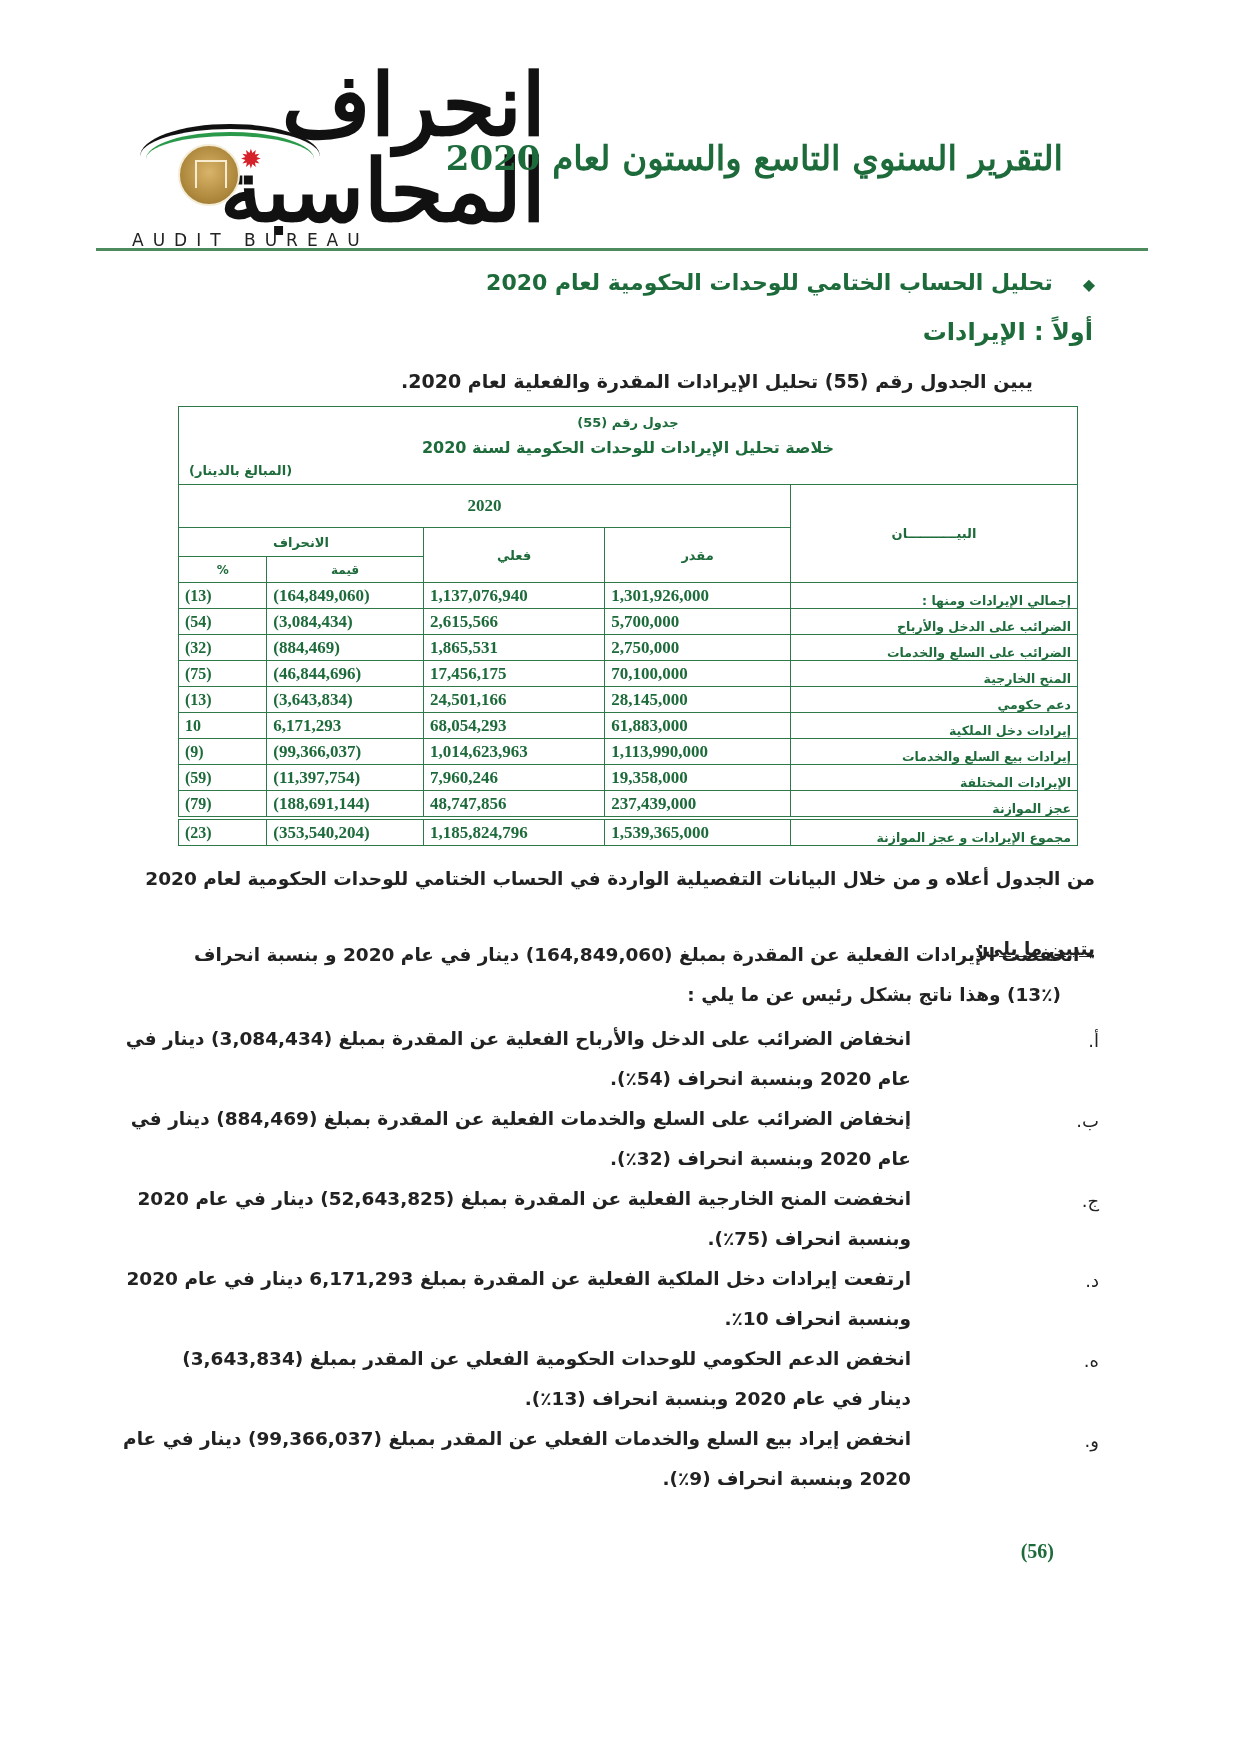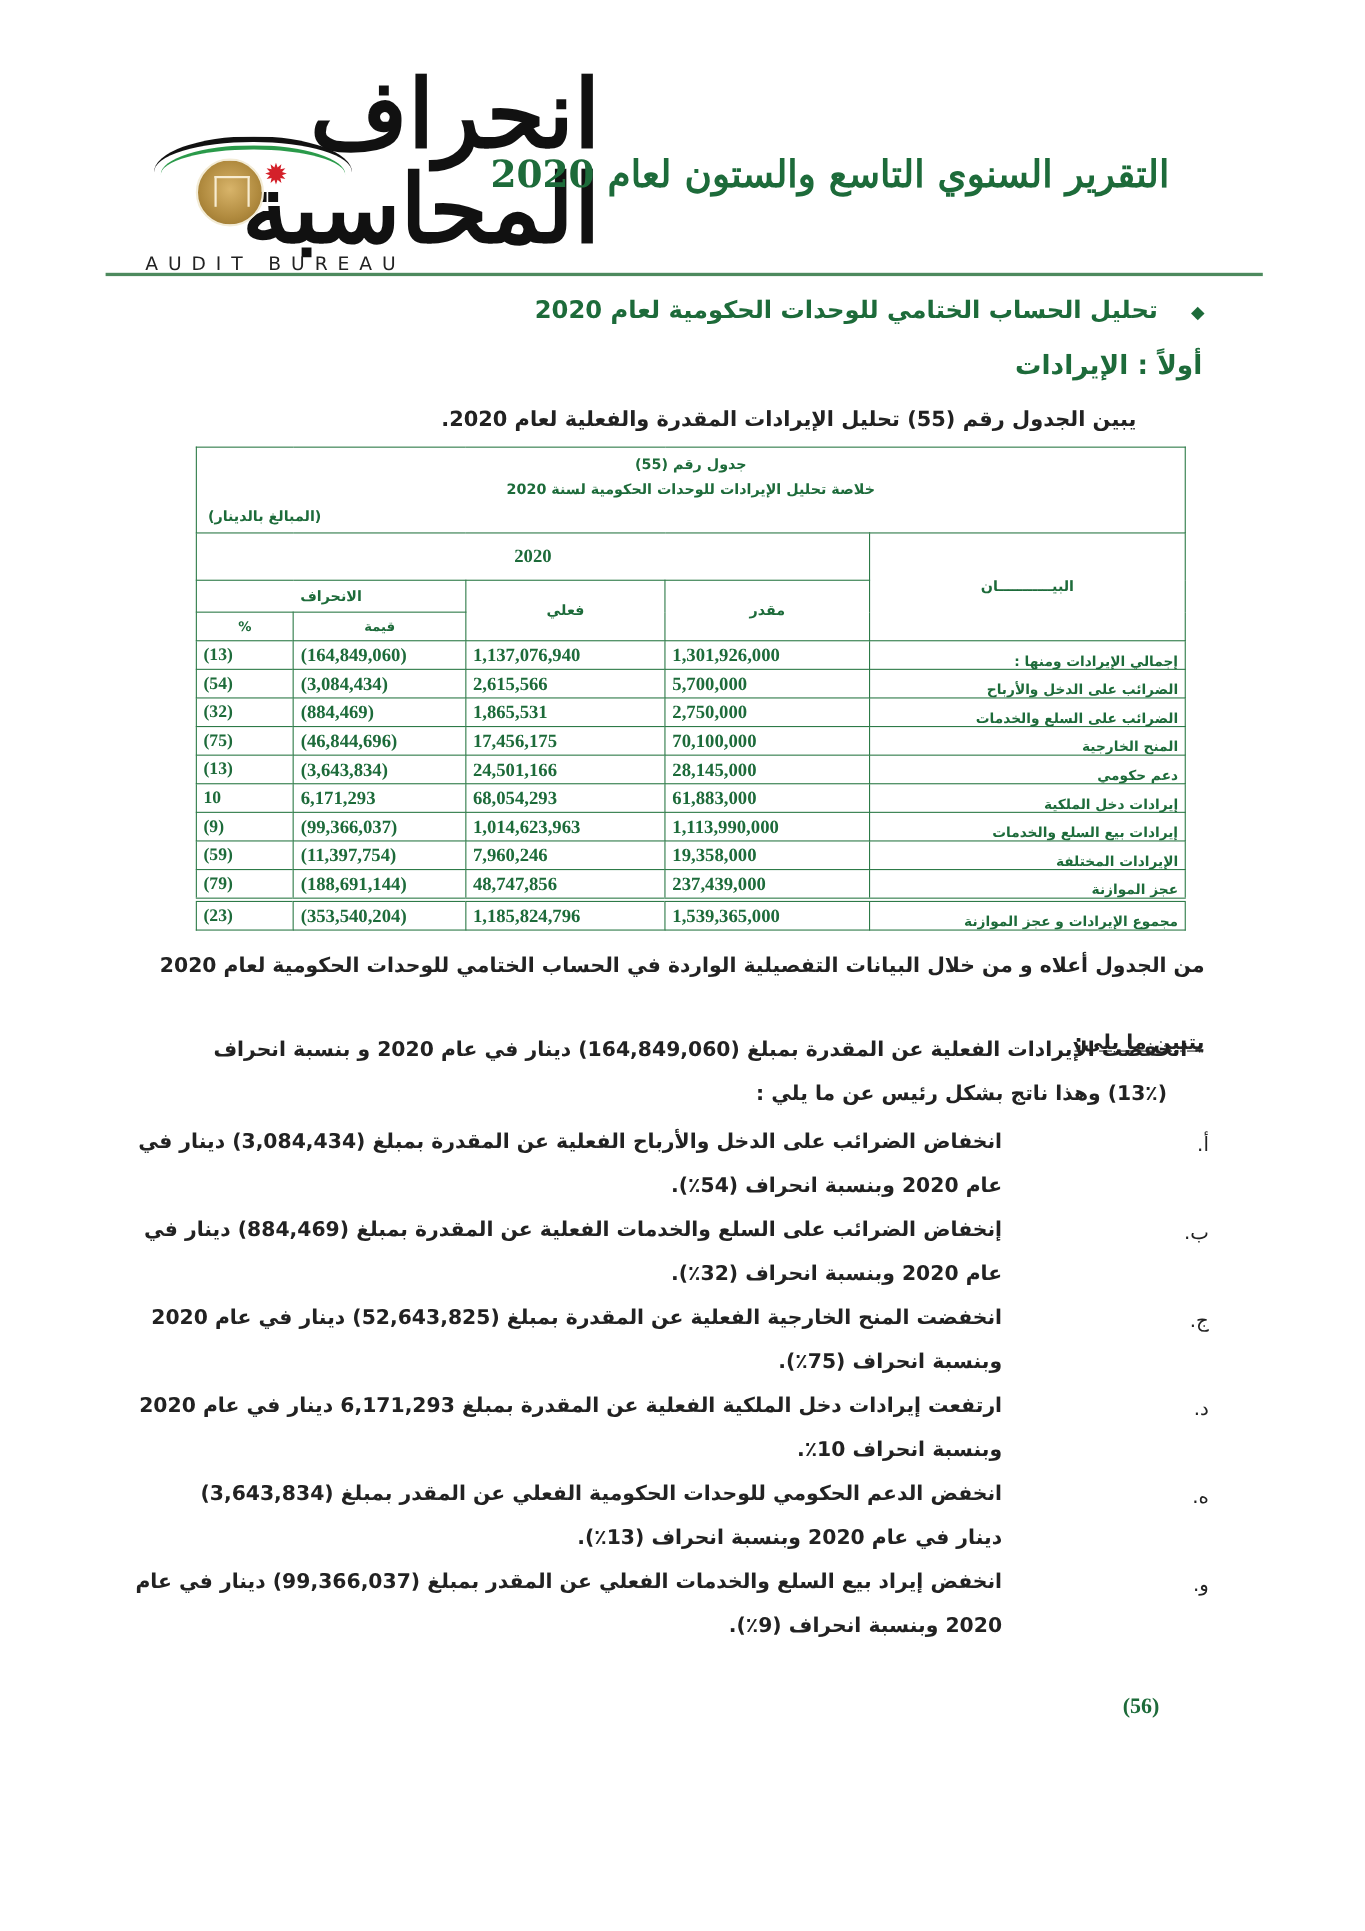--- a/index.html
+++ b/index.html
@@ -65,21 +65,21 @@
   }
   table.rev {
     width: 900px; border-collapse: collapse; direction: rtl;
     font-family: "Liberation Serif", serif;
   }
   table.rev td, table.rev th {
     border: 1.5px solid #2d7a48; padding: 0 6px; height: 25px; color: #1d6b3a;
   }
   .cap-cell { height: 77px !important; position: relative; padding: 0 !important; }
   .cap-title { position: absolute; width: 100%; top: 8px; text-align: center; font-family: "DejaVu Sans", sans-serif; font-size: 13px; font-weight: bold; color: #1d6b3a; }
-  .cap-sub { position: absolute; width: 100%; top: 31px; text-align: center; font-family: "DejaVu Sans", sans-serif; font-size: 13px; font-weight: bold; color: #1d6b3a; }
+  .cap-sub { position: absolute; width: 100%; top: 31px; text-align: center; font-family: "DejaVu Sans", sans-serif; font-size: 16px; font-weight: bold; color: #1d6b3a; }
   .cap-unit { position: absolute; left: 10px; top: 56px; font-family: "DejaVu Sans", sans-serif; font-size: 13px; font-weight: bold; color: #1d6b3a; }
   th { font-family: "DejaVu Sans", sans-serif; font-size: 13px; font-weight: bold; }
   .th-year { font-family: "Liberation Serif", serif; font-size: 17px; height: 42px !important; }
   .th-desc { width: 300px; }
   .th-est { width: 183px; height: 54px !important; }
   .th-act { width: 178px; }
   .th-val { width: 150px; }
   .th-pct { width: 82px; }
   .th-small { height: 22px !important; font-size: 12px; }
   td.num { text-align: left; direction: ltr; font-size: 17px; font-weight: bold; }

